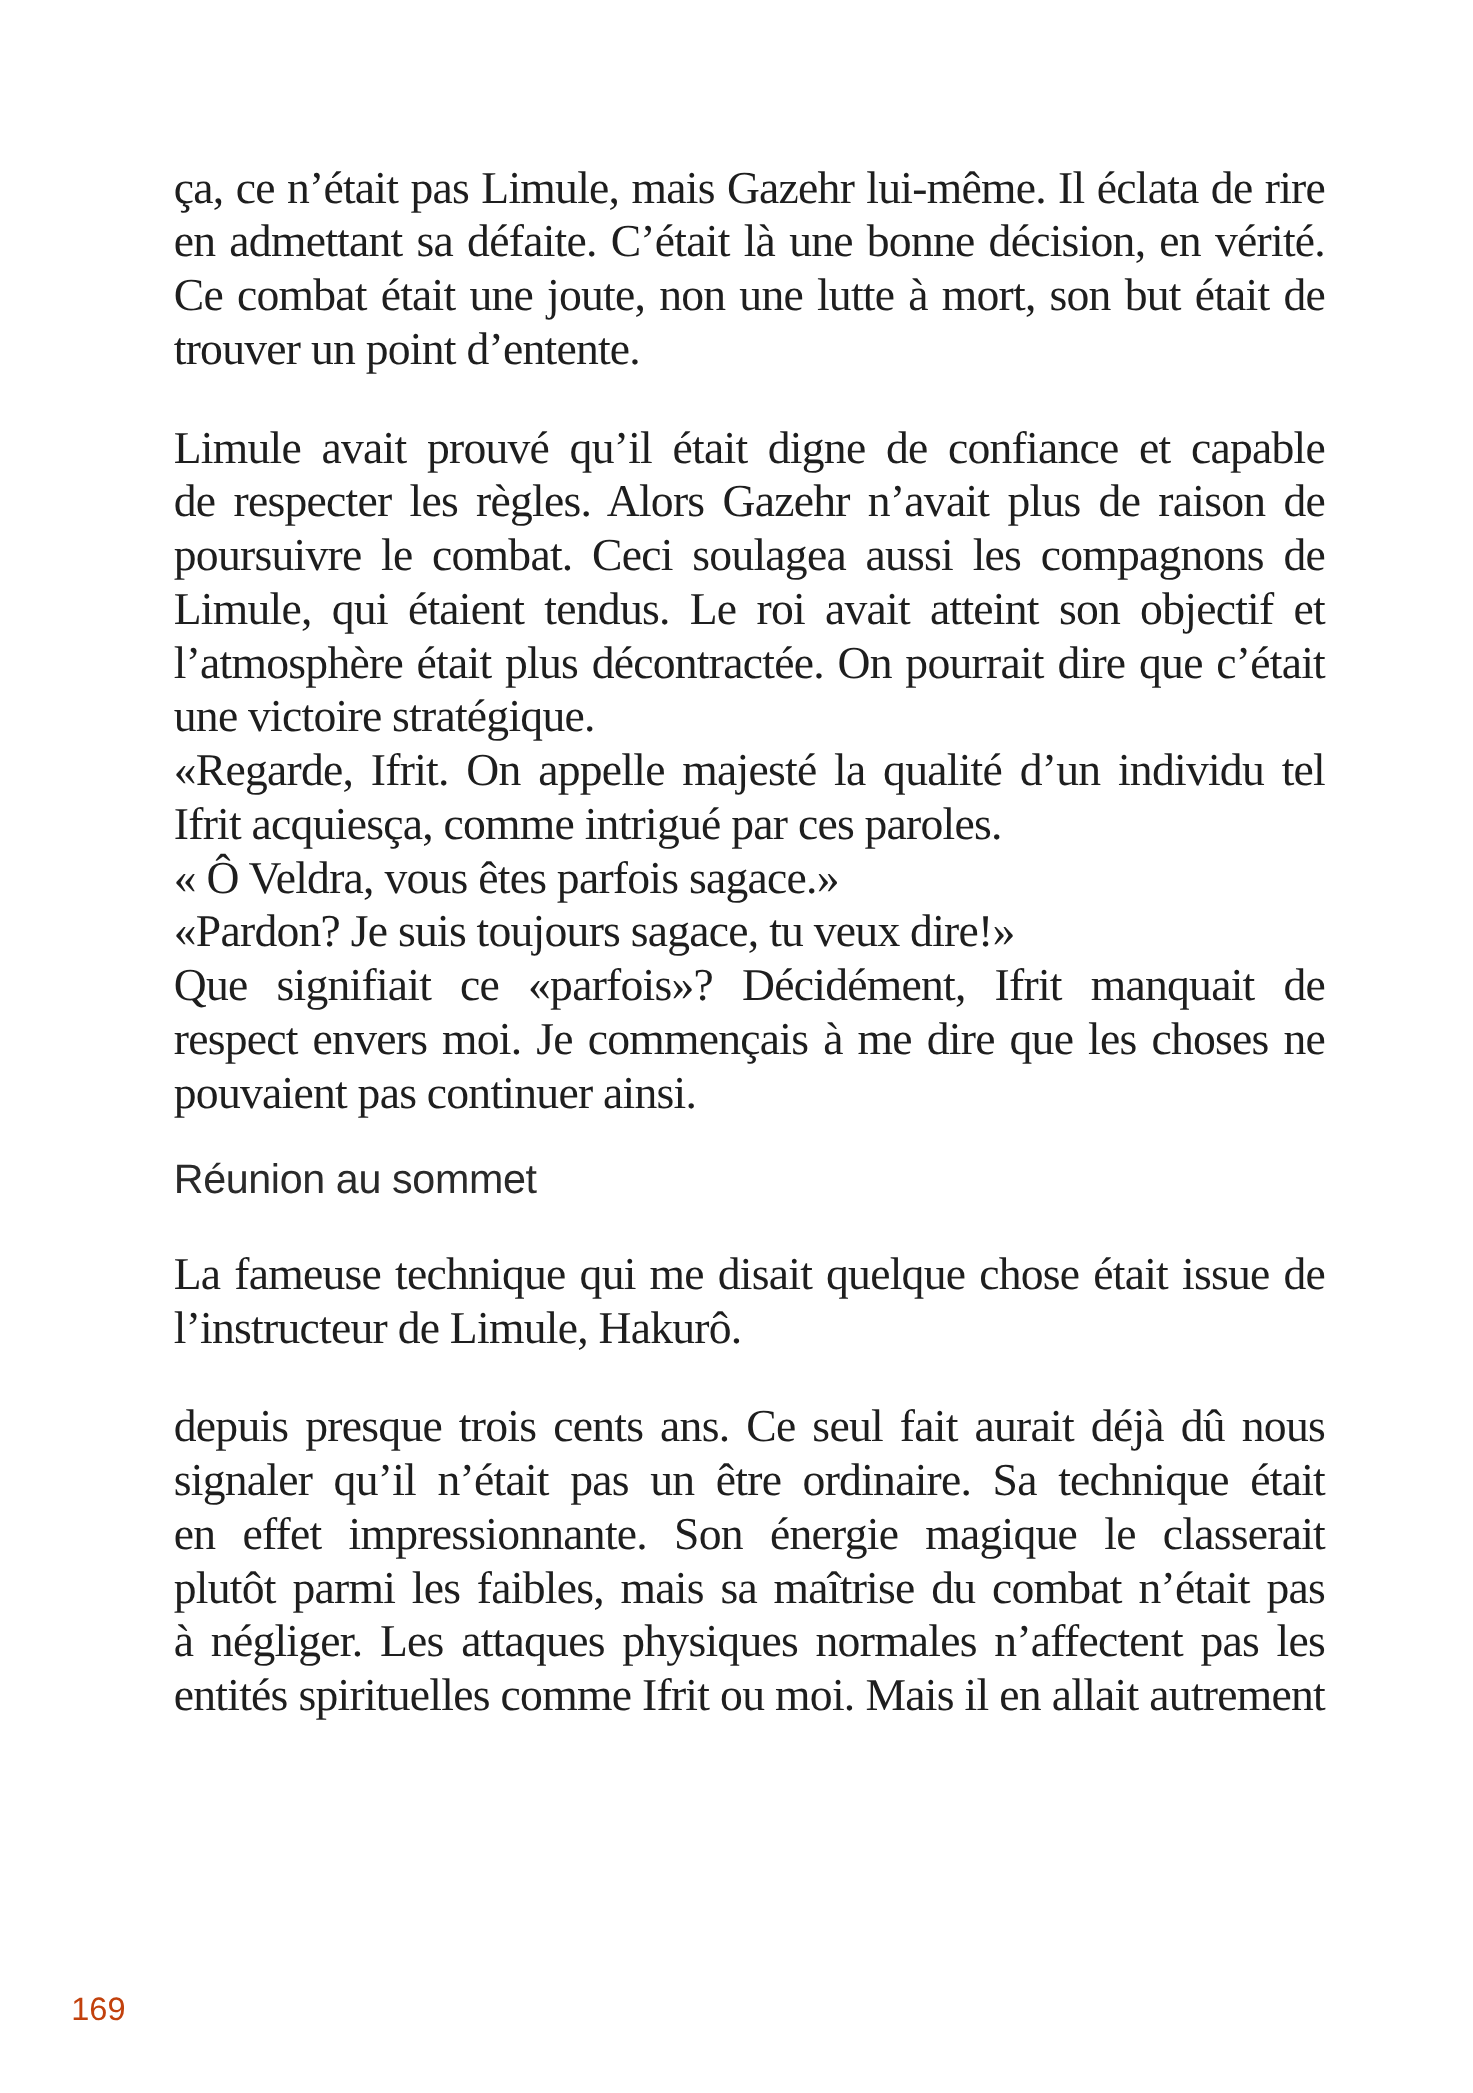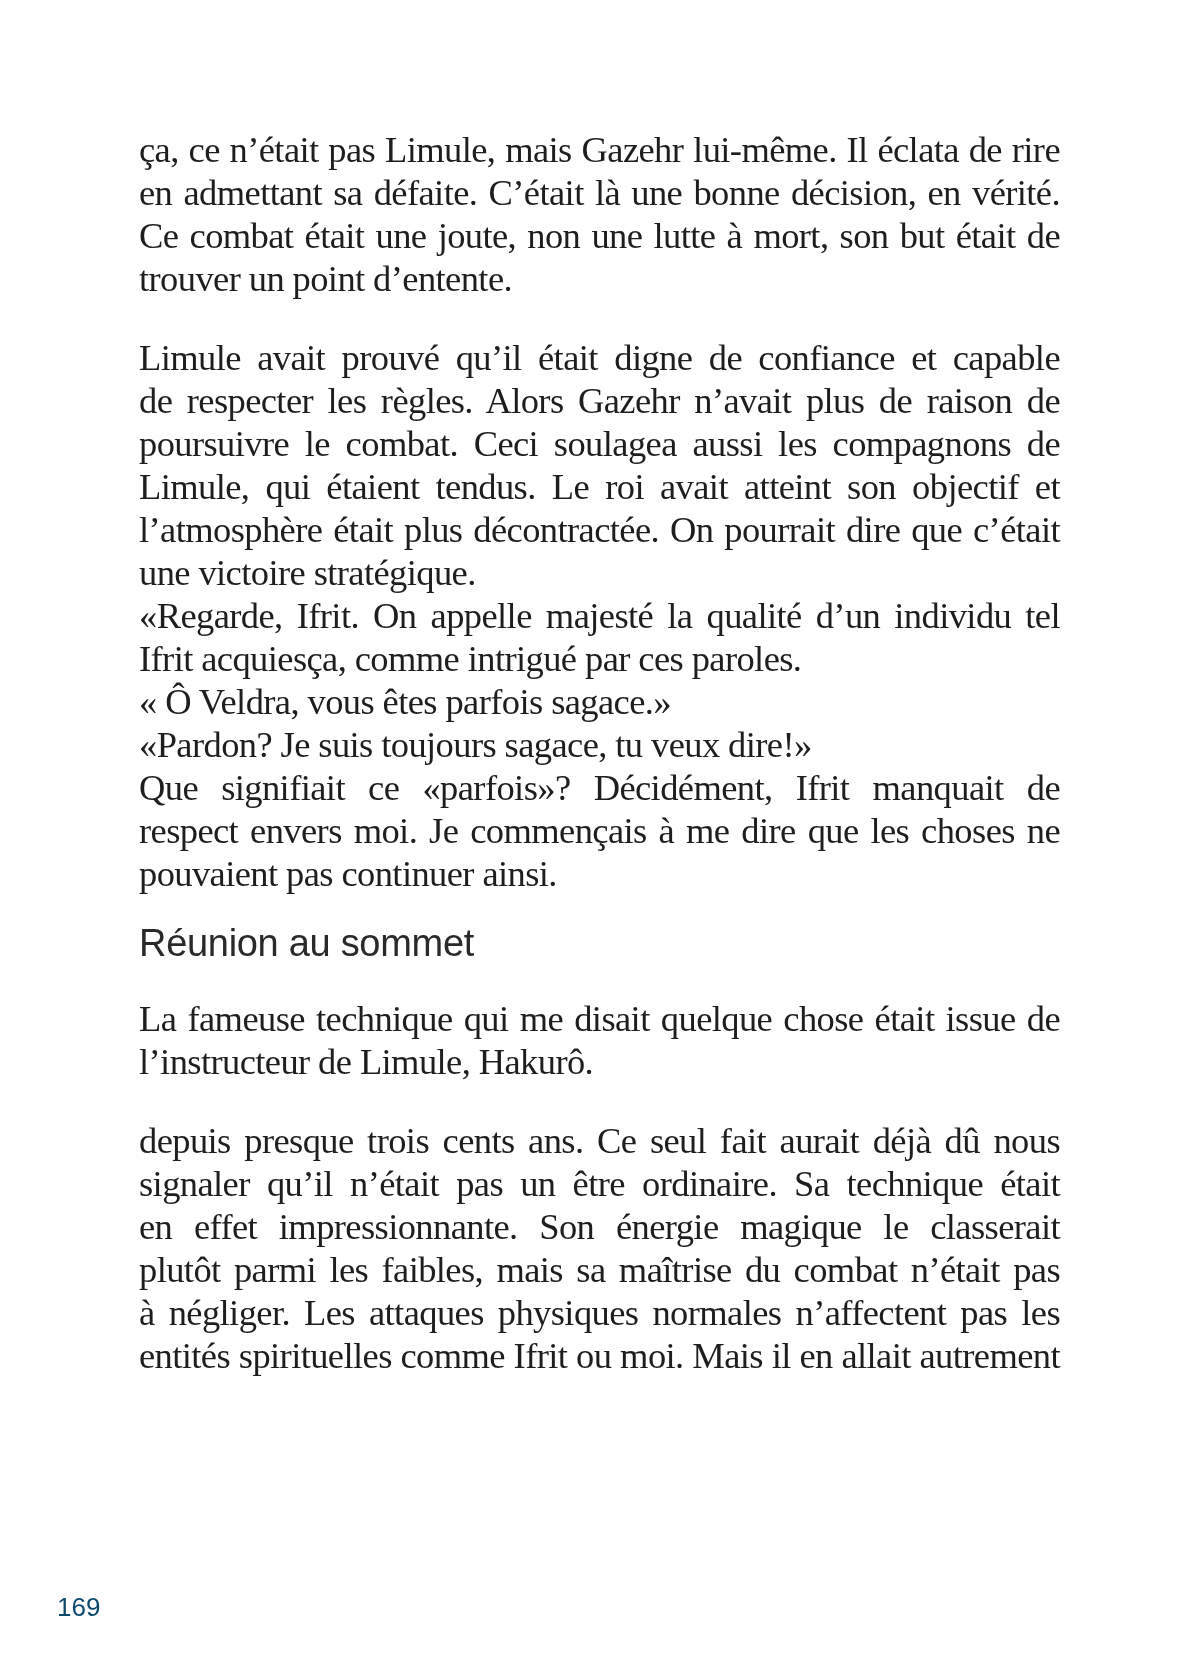--- a/index.html
+++ b/index.html
@@ -6,26 +6,26 @@
     body { width: 1178px; height: 1674px; position: relative; overflow: hidden; }
     .page {
       position: absolute; left: 139px; top: 128px; width: 921px;
       font-family: "Liberation Serif", serif; font-size: 36.5px; color: #1e1e1e;
       letter-spacing: -0.6px;
     }
     .line { height: 43px; line-height: 43px; white-space: nowrap; display: block; }
     .just { text-align: justify; text-align-last: justify; }
     .gap { height: 36px; }
     .heading {
-      font-family: "Liberation Sans", sans-serif; font-size: 38px; color: #2a2a2a;
+      font-family: "Liberation Sans", sans-serif; font-size: 33px; color: #2a2a2a;
       height: 60px; line-height: 60px; margin-top: 18px; margin-bottom: 24px; letter-spacing: -0.3px;
     }
     .page-number {
       position: absolute; left: 57px; top: 1592px;
-      font-family: "Liberation Sans", sans-serif; font-size: 26px; color: #0c4a6e;
+      font-family: "Liberation Sans", sans-serif; font-size: 26px; color: #c2410c;
     }
   </style>
 </head>
 <body>
 
 <div class="page">
 
   <div>
     <span class="line just">ça, ce n’était pas Limule, mais Gazehr lui-même. Il éclata de rire</span>
     <span class="line just">en admettant sa défaite. C’était là une bonne décision, en vérité.</span>

